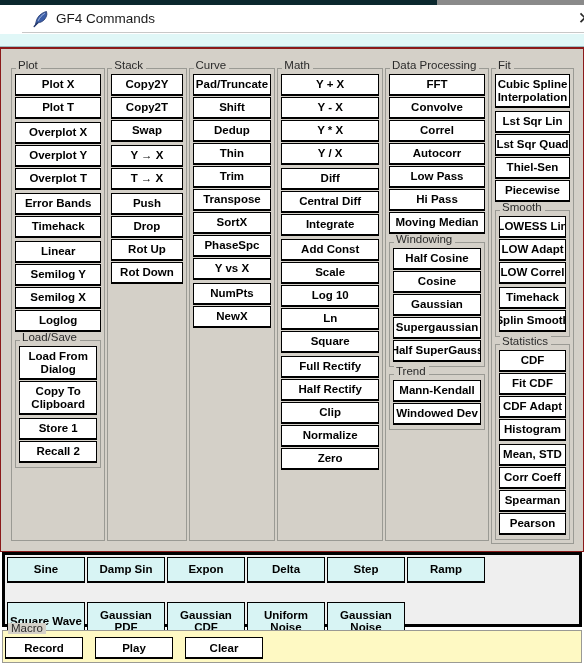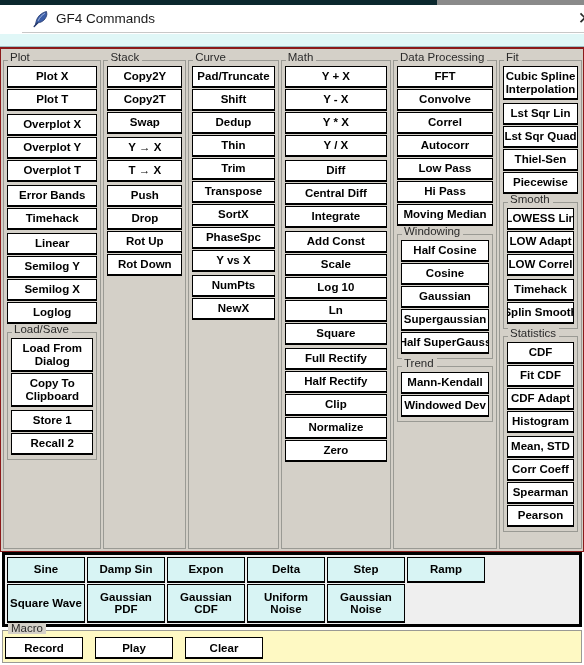--- a/index.html
+++ b/index.html
@@ -44,21 +44,21 @@
     position:absolute; top:34px; left:0; width:584px; height:13px;
     background:#e0f7f7; border-bottom:1px solid #9fbfc4;
   }
 
   
   .main-panel {
     position:absolute; top:47px; left:0; width:584px; height:505px;
     background:#d4d0c8;
     border:1px solid #8b1a1a;
     border-top:2px solid #8b1a1a;
-    padding:0;
+    padding:8px;
   }
 
   .columns { display:flex; height:100%; padding:2px 1px 2px 2px; gap:2px; }
 
   
   .group {
     position:relative;
     border:1px solid #9a9a94;
     border-top:1px solid #9a9a94;
     background:#d4d0c8;
@@ -116,21 +116,21 @@
   }
   .gen-row { display:flex; }
   .gen-btn {
     background:#d8f4f4;
     border:1px solid #000000;
     box-shadow:0 1px 0 #000000;
     font-size:11.5px; font-weight:bold; color:#000000;
     font-family:"Liberation Sans", sans-serif;
     display:flex; align-items:center; justify-content:center; text-align:center;
     line-height:12.5px;
-    margin-right:2px; margin-bottom:2px;
+    margin-right:2px; margin-bottom:20px;
     cursor:default; user-select:none;
   }
   .gen-row1 .gen-btn { height:25px; width:78px; }
   .gen-row2 .gen-btn { height:38px; width:78px; }
 
   
   .macro-group {
     position:absolute; top:630px; left:2px; width:580px; height:33px;
     border:1px solid #9a9a94; background:#fef9c3;
   }

